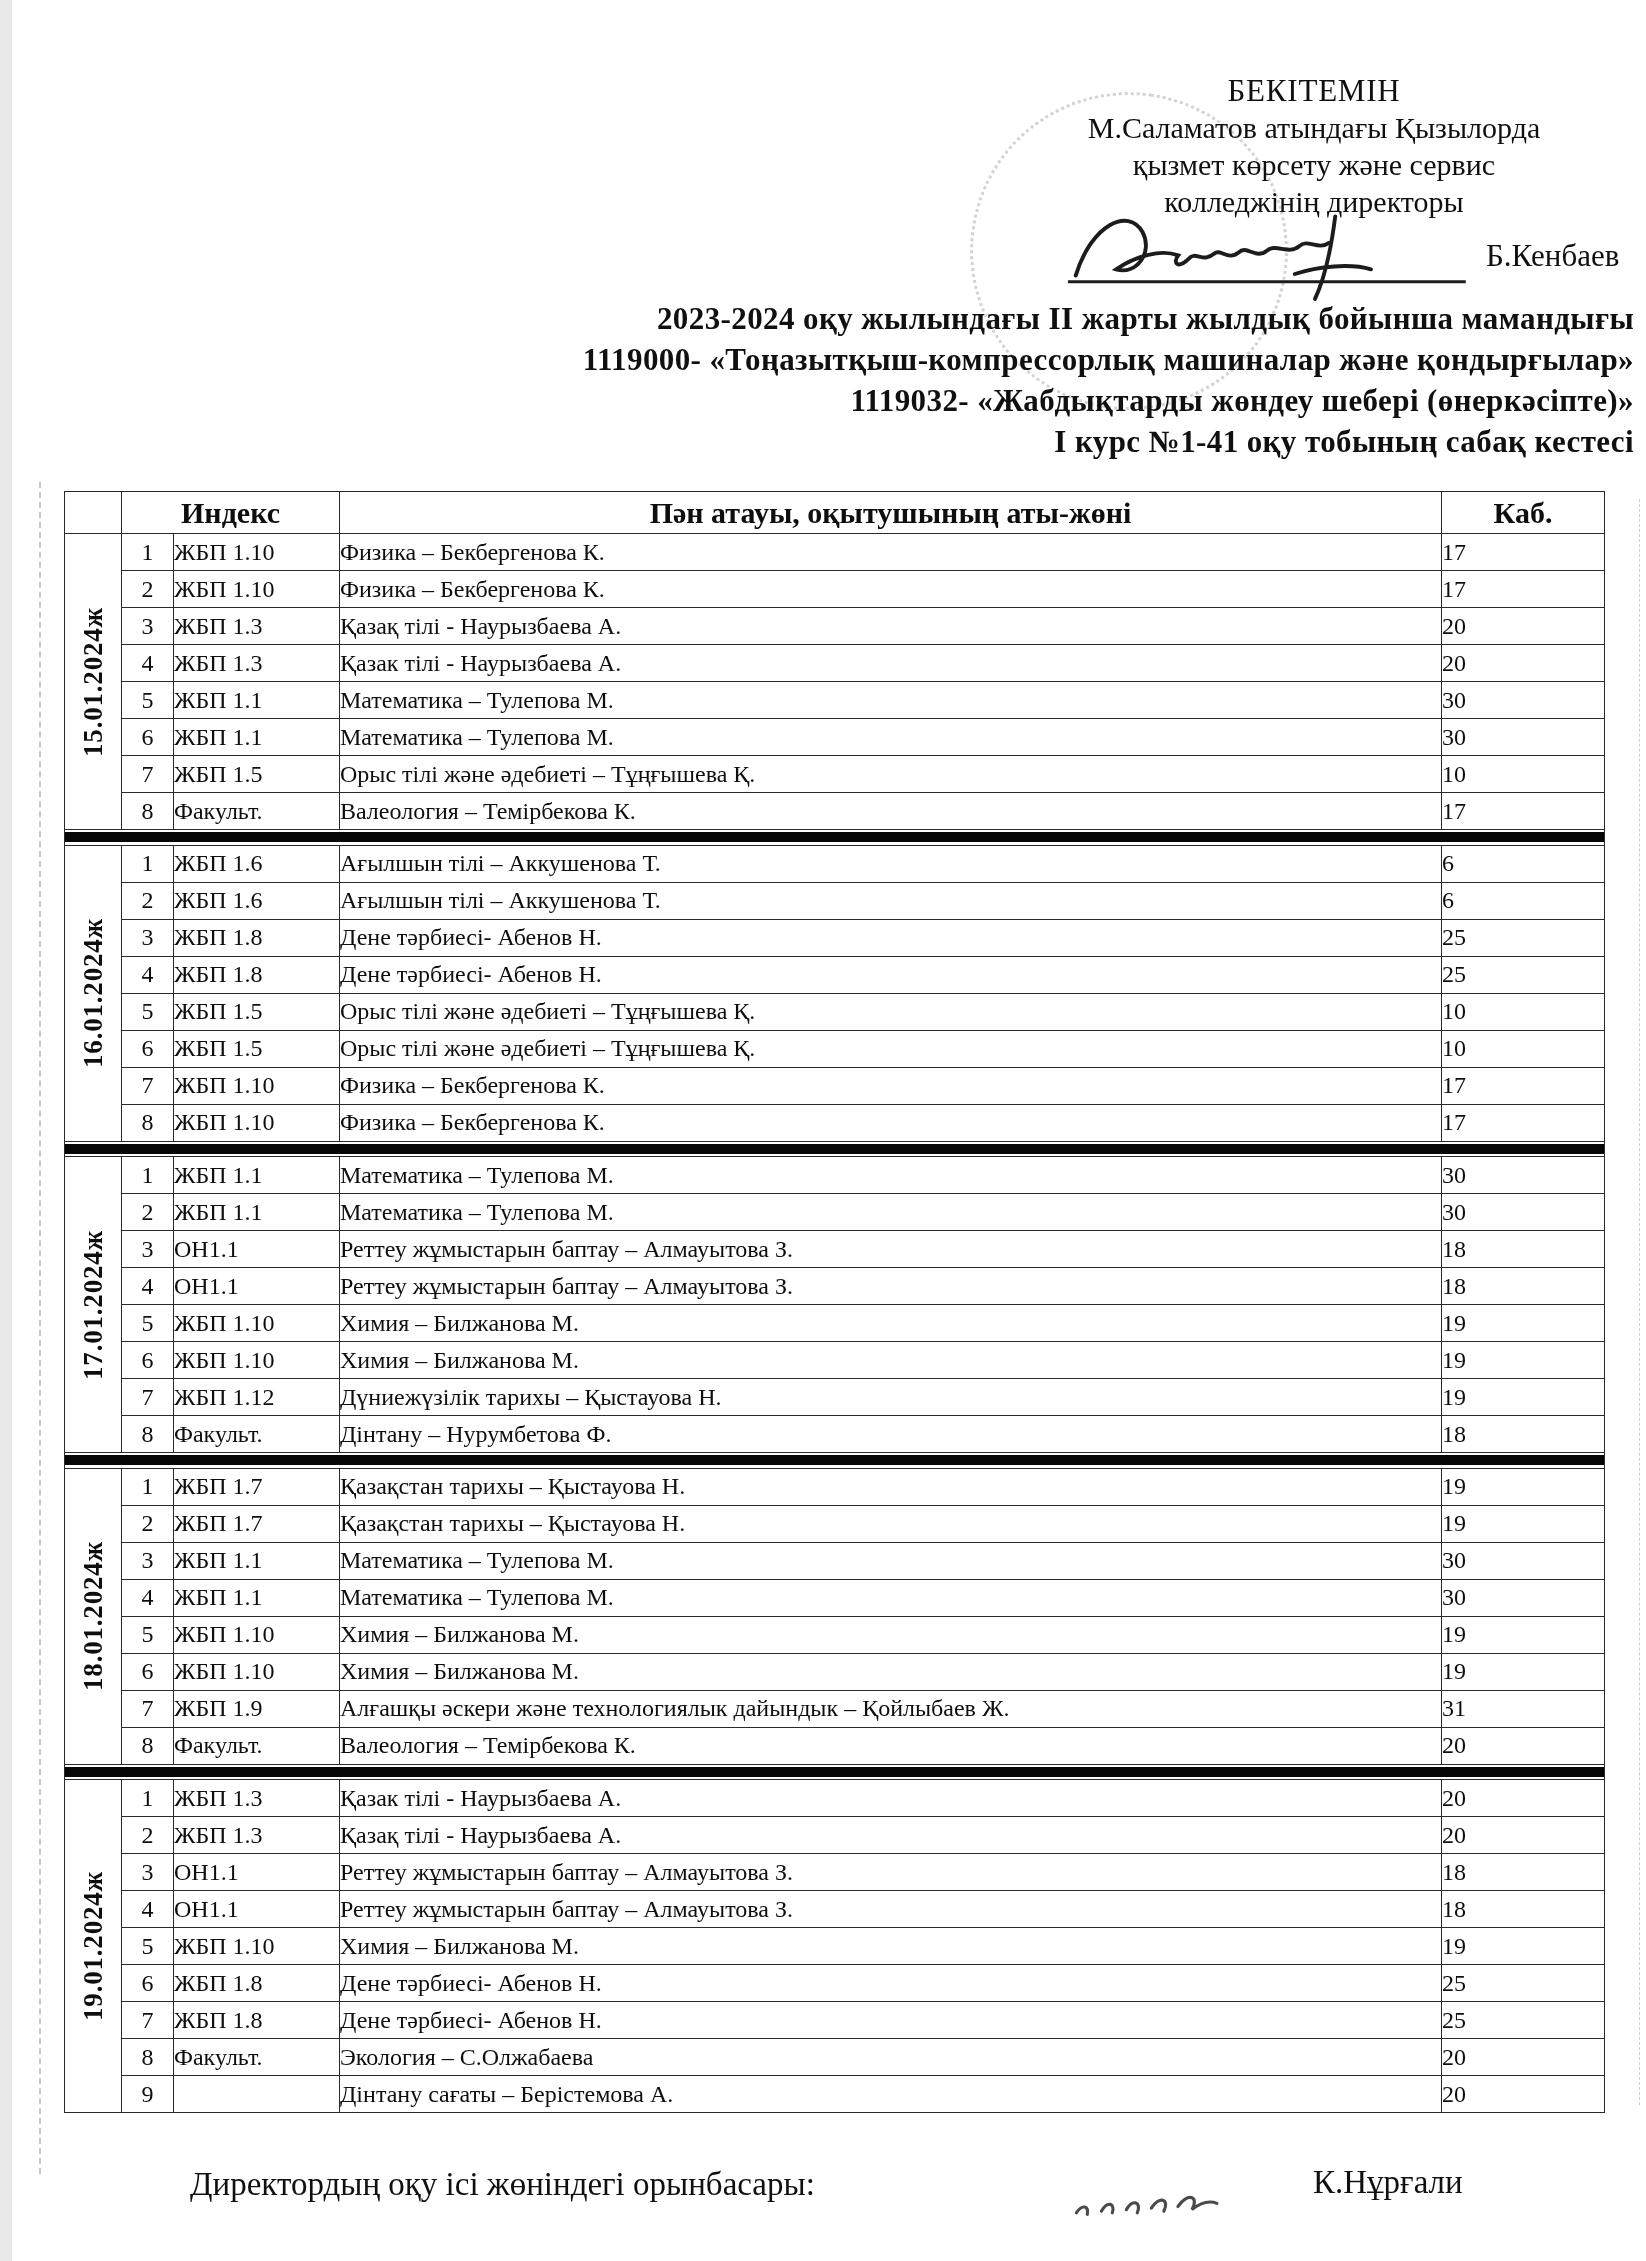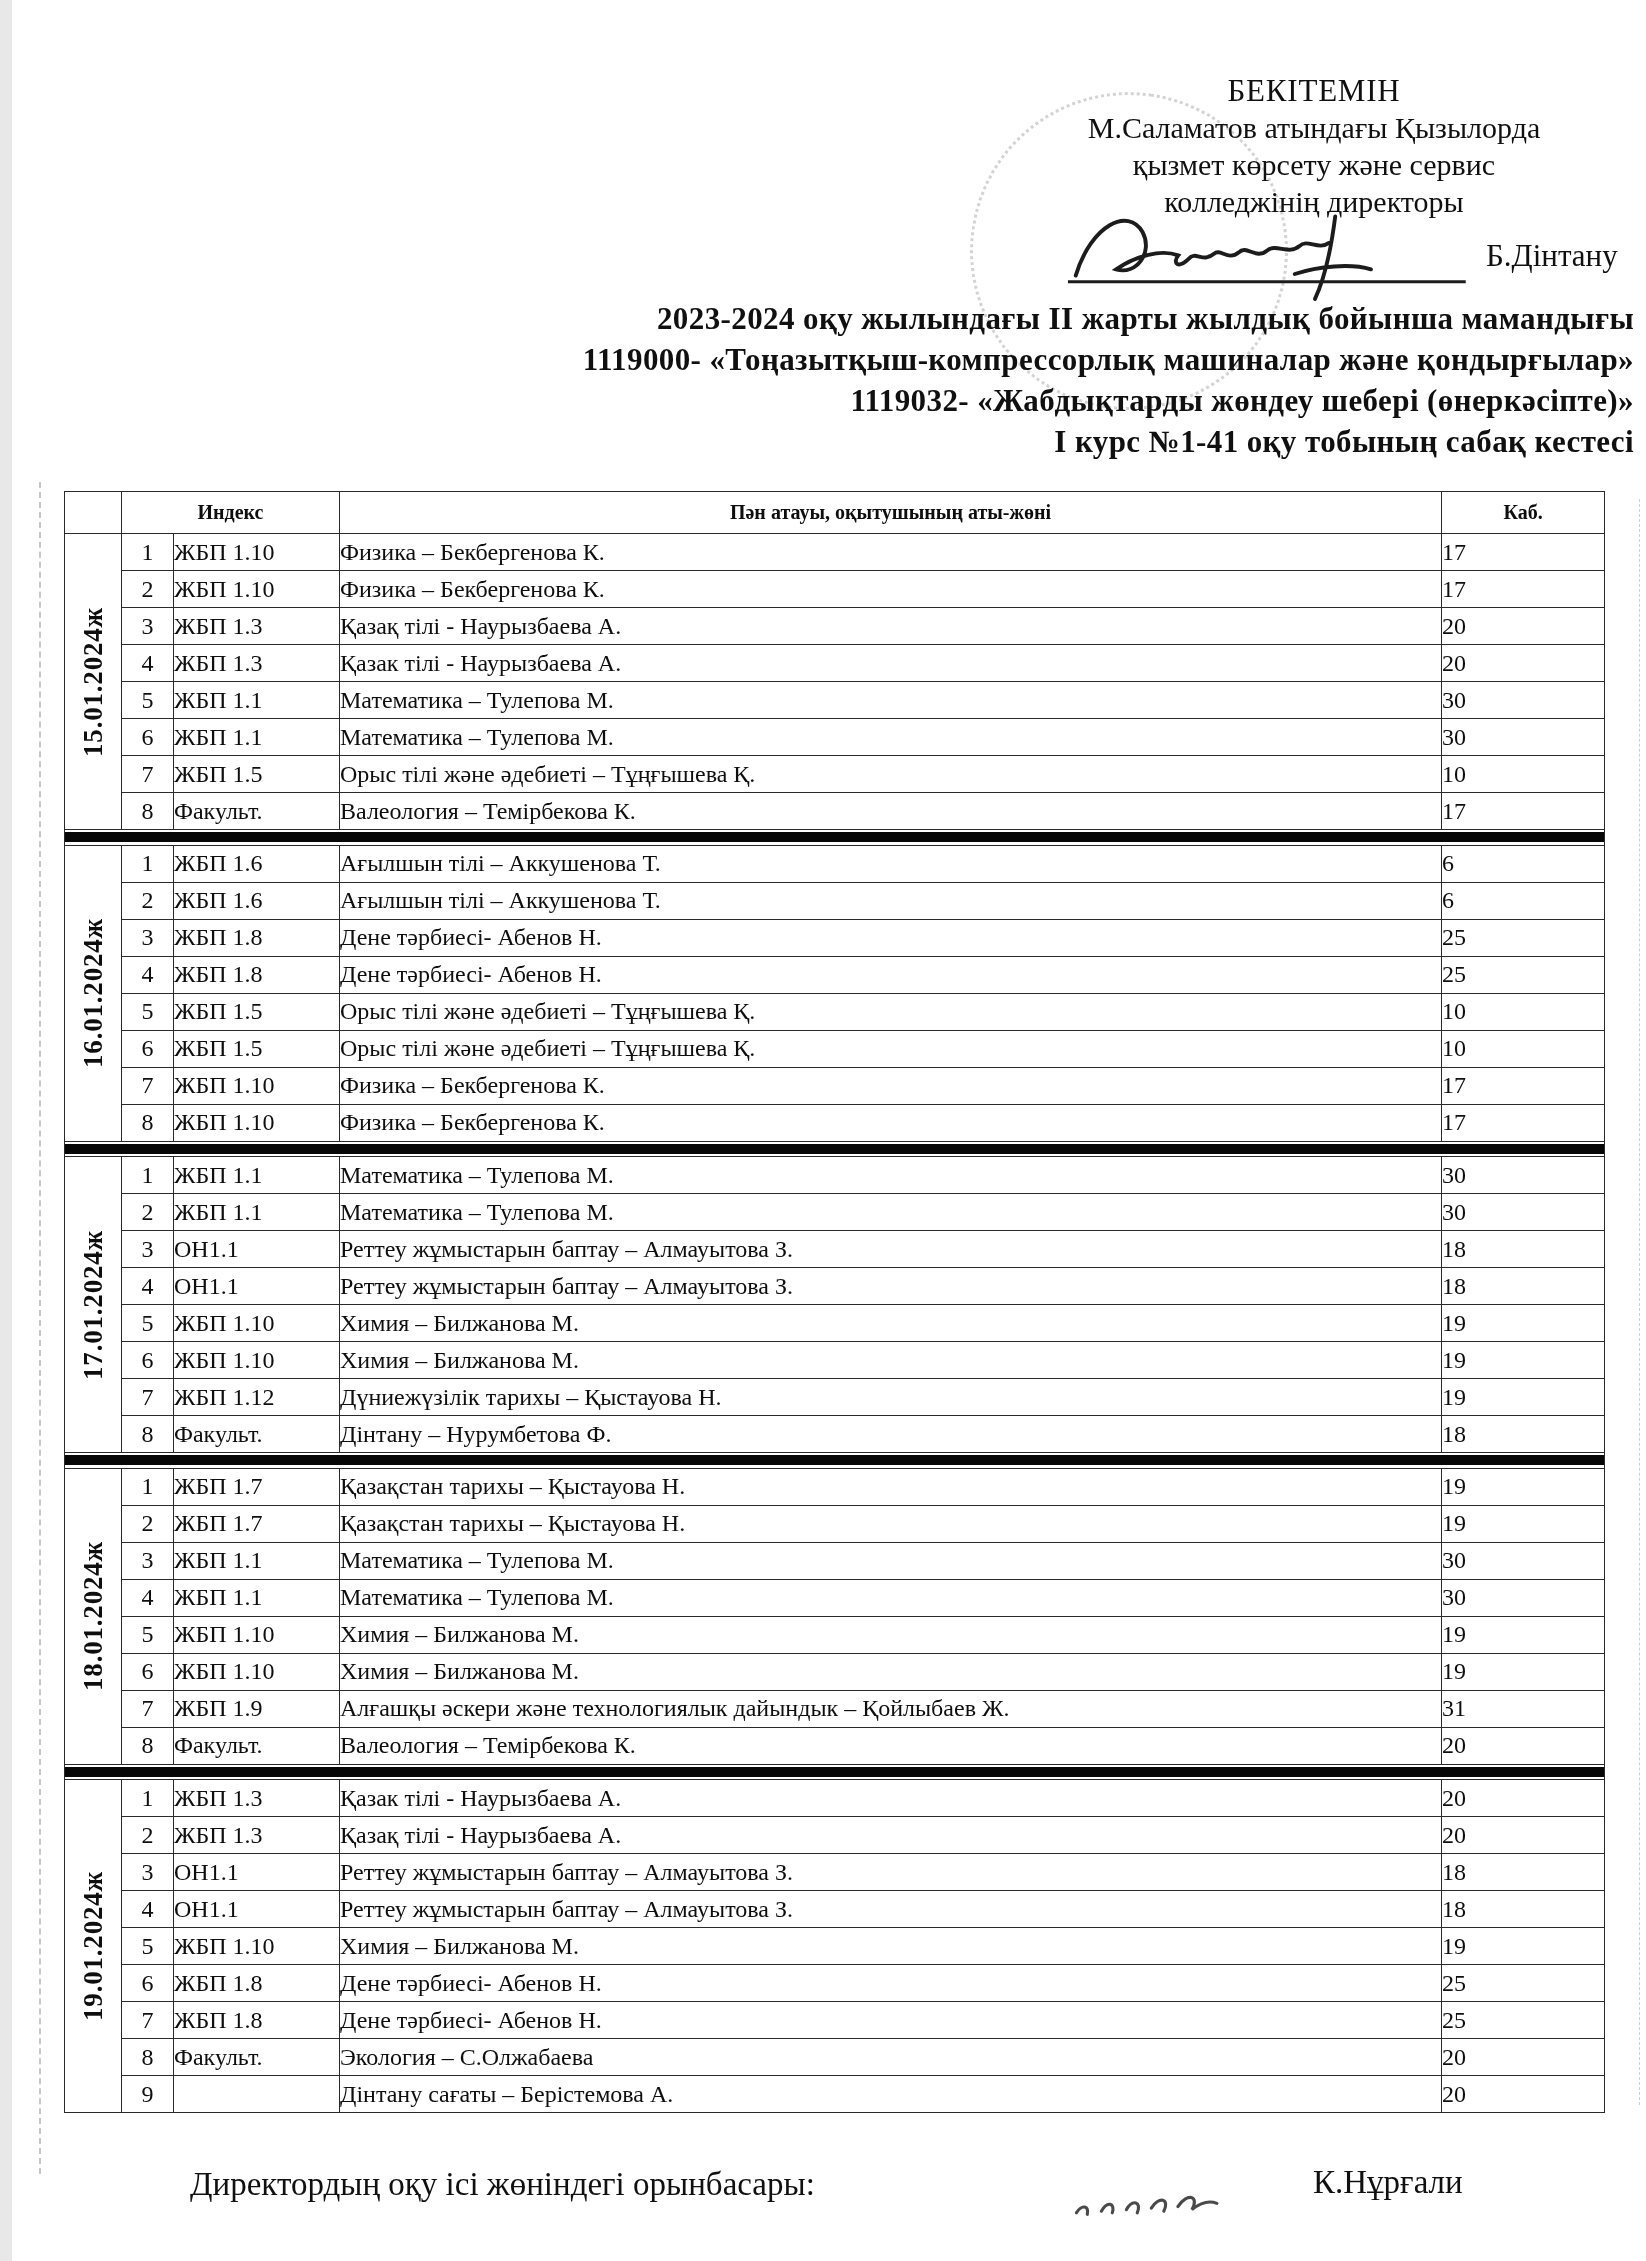--- a/index.html
+++ b/index.html
@@ -49,21 +49,21 @@
   table.sched{
     position:absolute;left:52px;top:491px;width:1540px;
     border-collapse:collapse;table-layout:fixed;background:#fff;
   }
   table.sched th,table.sched td{
     border:1.6px solid #2a2a2a;
     font-size:24px;color:#0e0e0e;
     vertical-align:middle;white-space:nowrap;overflow:hidden;
     padding:0;
   }
-  table.sched thead th{height:41px;font-size:20px;font-weight:bold;text-align:center;}
+  table.sched thead th{height:41px;font-size:30px;font-weight:bold;text-align:center;}
   table.sched tbody.day-block tr{height:37px;}
   td.cell-num{text-align:center;font-size:23.4px;}
   td.cell-index{padding-left:12.5px;font-size:24px;}
   td.cell-subject{padding-left:23.4px;font-size:25px;}
   td.cell-cab{padding-left:26.5px;font-size:24px;}
   td.datecell{position:relative;}
   .datelabel{
     position:absolute;top:50%;left:50%;
     transform:translate(-50%,-50%) rotate(-90deg);
     font-weight:bold;font-size:27px;letter-spacing:0.8px;white-space:nowrap;
@@ -98,21 +98,21 @@
     <div>қызмет көрсету және сервис</div>
     <div>колледжінің директоры</div>
   </div>
 
   <div class="sign-row">
     <svg width="421" height="101" viewBox="0 0 540 130">
       <path d="M18 96 C38 30, 86 8, 104 40 C118 66, 96 96, 70 88 C96 70, 128 62, 150 70 C142 80, 150 88, 164 74 C172 64, 182 80, 196 68 C204 60, 214 78, 228 66 C238 56, 250 76, 264 64 C276 54, 292 70, 306 58 C316 48, 330 64, 344 54" fill="none" stroke="#1c1c1c" stroke-width="5" stroke-linecap="round"></path>
       <path d="M352 20 C348 52, 340 96, 326 126 M300 94 C330 84, 372 80, 398 88" fill="none" stroke="#1c1c1c" stroke-width="5" stroke-linecap="round"></path>
       <line x1="8" y1="104" x2="520" y2="104" stroke="#1c1c1c" stroke-width="4"></line>
     </svg>
-    <span class="sign-name">Б.Дінтану</span>
+    <span class="sign-name">Б.Кенбаев</span>
   </div>
 
   <div class="title">
     <div>2023-2024 оқу жылындағы ІІ жарты жылдық бойынша мамандығы</div>
     <div>1119000- «Тоңазытқыш-компрессорлық машиналар және қондырғылар»</div>
     <div>1119032- «Жабдықтарды жөндеу шебері (өнеркәсіпте)»</div>
     <div>І курс  №1-41 оқу тобының сабақ кестесі</div>
   </div>
 
   <table class="sched">

